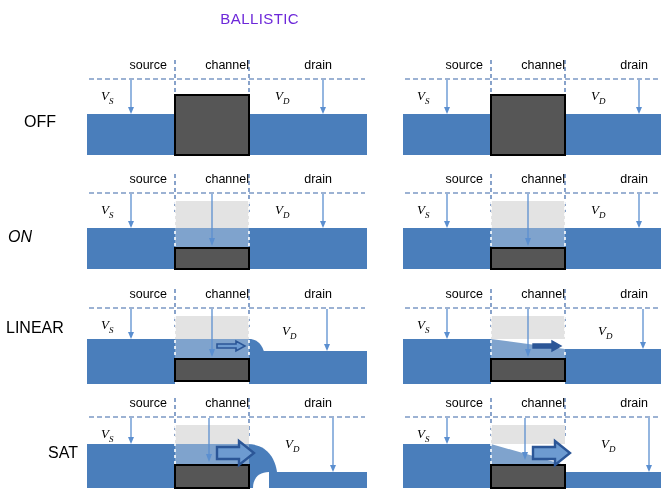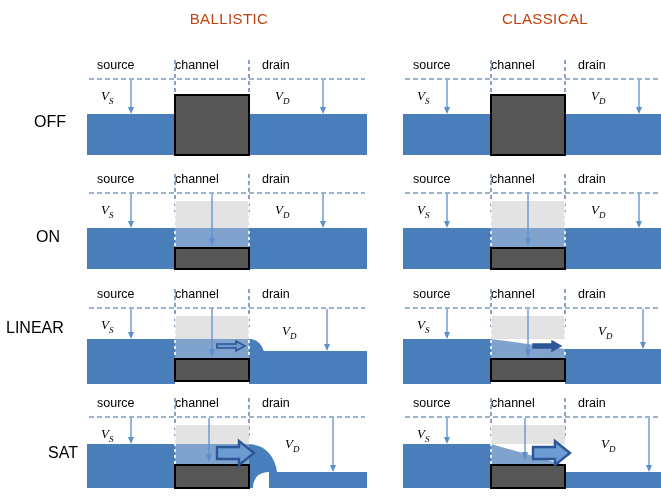--- a/index.html
+++ b/index.html
@@ -3,49 +3,48 @@
 <meta charset="utf-8">
 <style>
   html,body{margin:0;padding:0;}
   body{
     width:661px;height:503px;background:#ffffff;
     font-family:"Liberation Sans",sans-serif;
     overflow:hidden;position:relative;
   }
   .stage{position:absolute;left:0;top:0;width:661px;height:503px;}
   .col-title{
-    position:absolute;font-size:15px;color:#c2410c;letter-spacing:.4px;
-    text-align:center;white-space:nowrap;
+    position:absolute;font-size:15px;color:#6d28d9;letter-spacing:.4px;
+    text-align:right;white-space:nowrap;
   }
   .row-label{
     position:absolute;font-size:16px;color:#000;white-space:nowrap;
     text-align:left;
   }
   .panel{position:absolute;}
   .reg-label{
     position:absolute;font-size:12.5px;color:#000;white-space:nowrap;
-    text-align:left;
+    text-align:right;
   }
   .vlabel{
     position:absolute;white-space:nowrap;color:#000;
     font-family:"Liberation Serif",serif;font-style:italic;font-size:13px;
   }
   .vlabel sub{font-size:9px;font-style:italic;}
   svg{display:block;overflow:visible;}
 </style>
 </head>
 <body>
 
 <div class="stage">
 
   <div class="col-title" style="left:159px;top:10px;width:140px;">BALLISTIC</div>
-  <div class="col-title" style="left:475px;top:10px;width:140px;">CLASSICAL</div>
-
-  <div class="row-label" style="left:24px;top:113px;margin-left:10px;">OFF</div>
-  <div class="row-label" style="left:36px;top:228px;">ON</div>
+
+  <div class="row-label" style="left:24px;top:113px;">OFF</div>
+  <div class="row-label" style="left:8px;top:228px;font-style:italic;">ON</div>
   <div class="row-label" style="left:6px;top:319px;">LINEAR</div>
   <div class="row-label" style="left:24px;top:444px;margin-left:24px;">SAT</div>
 
   <div class="panel" style="left:87px;top:58px;">
     <div class="reg-label" style="left:10px;top:0px;width:70px;">source</div>
     <div class="reg-label" style="left:88px;top:0px;width:74px;">channel</div>
     <div class="reg-label" style="left:175px;top:0px;width:70px;">drain</div>
     <div class="vlabel" style="left:14px;top:30px;">V<sub>S</sub></div>
     <div class="vlabel" style="left:188px;top:30px;">V<sub>D</sub></div>
     <svg width="280" height="105" viewBox="0 0 280 105">

